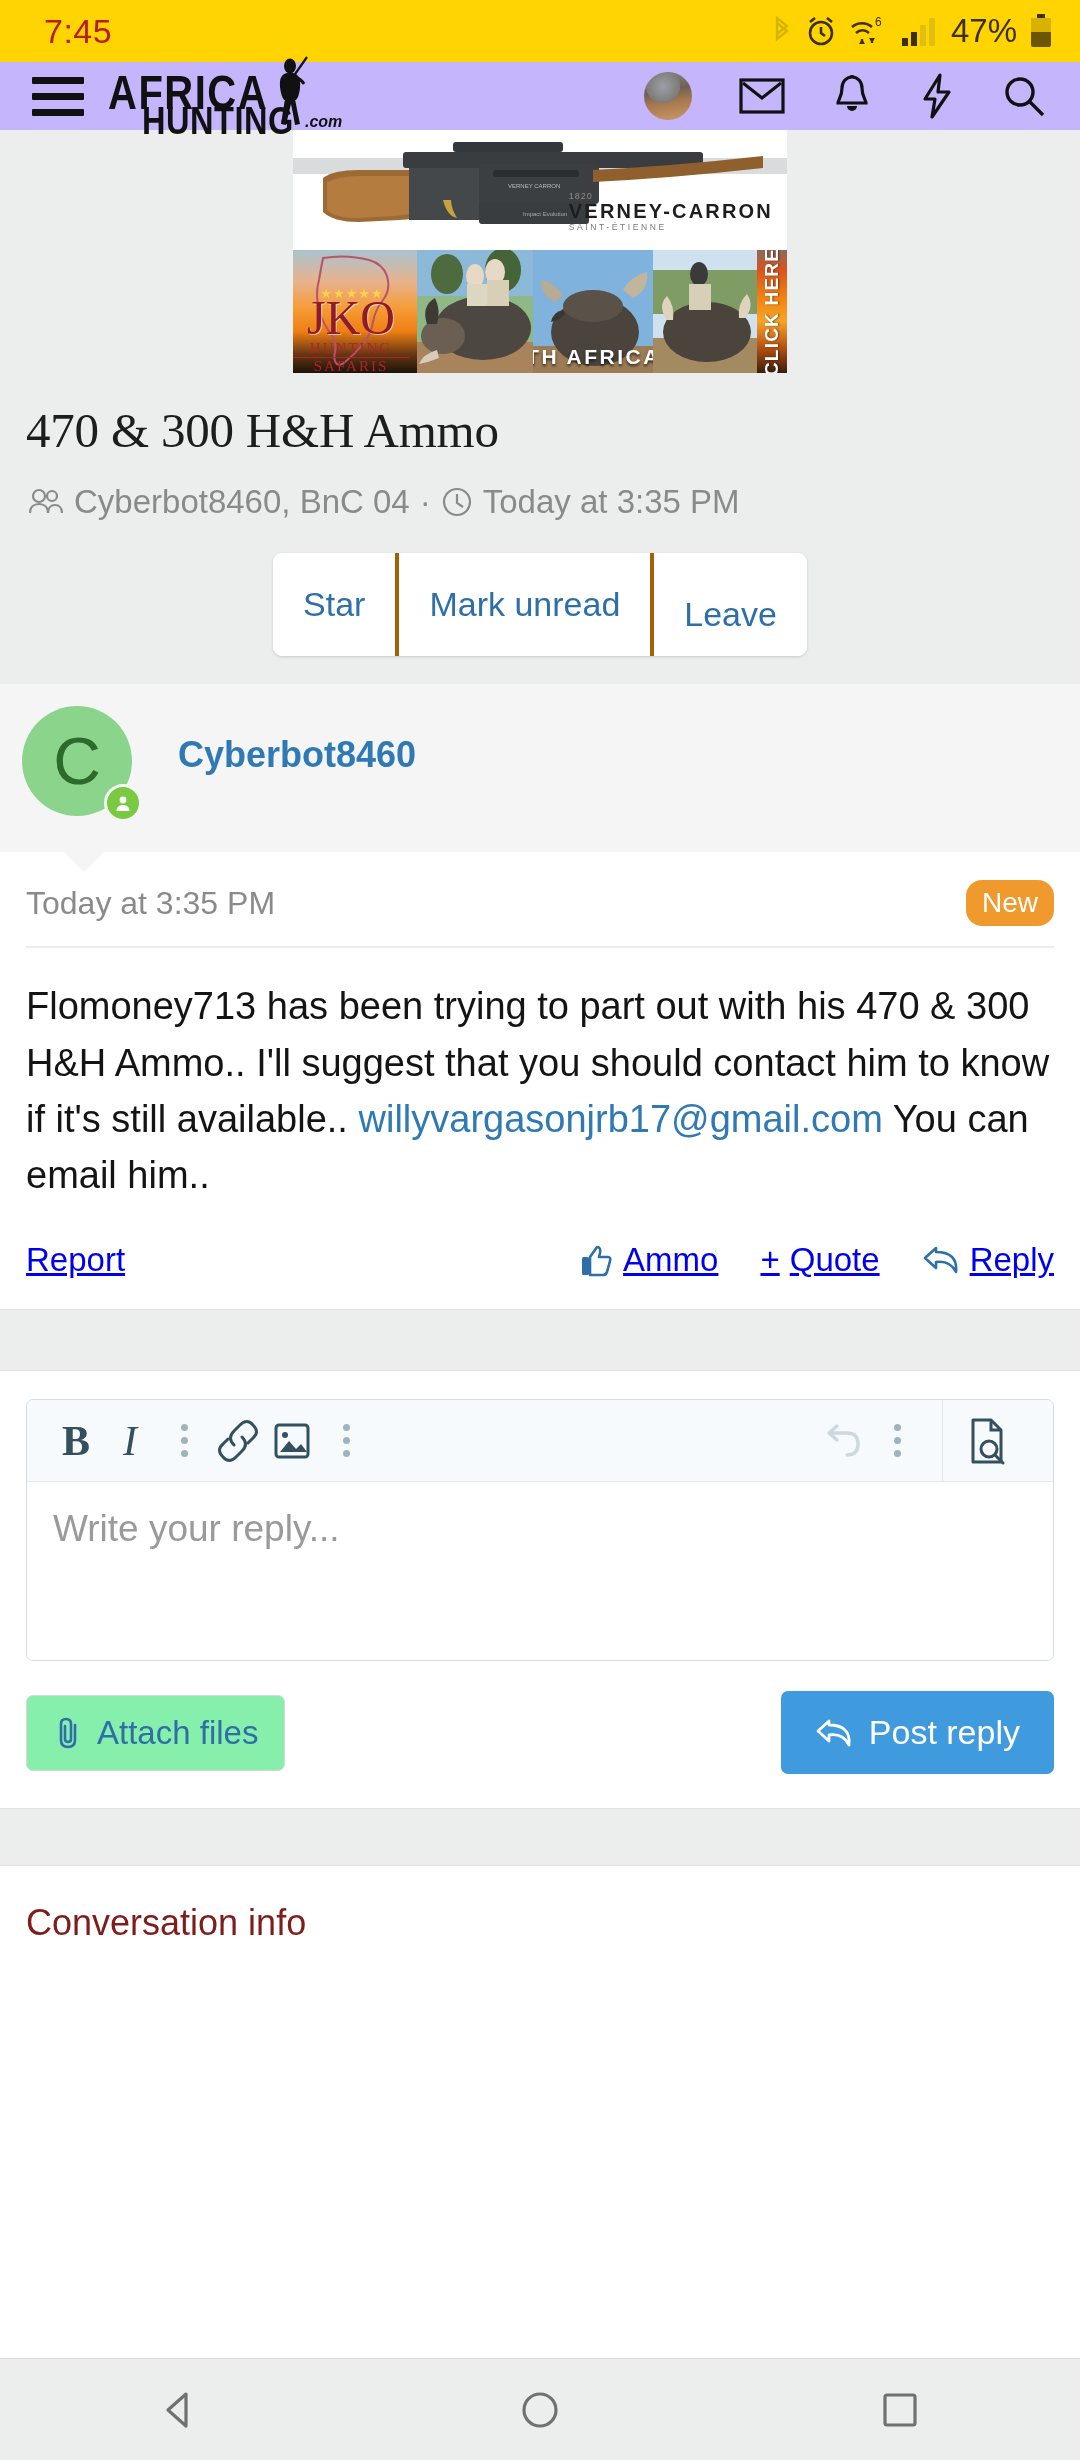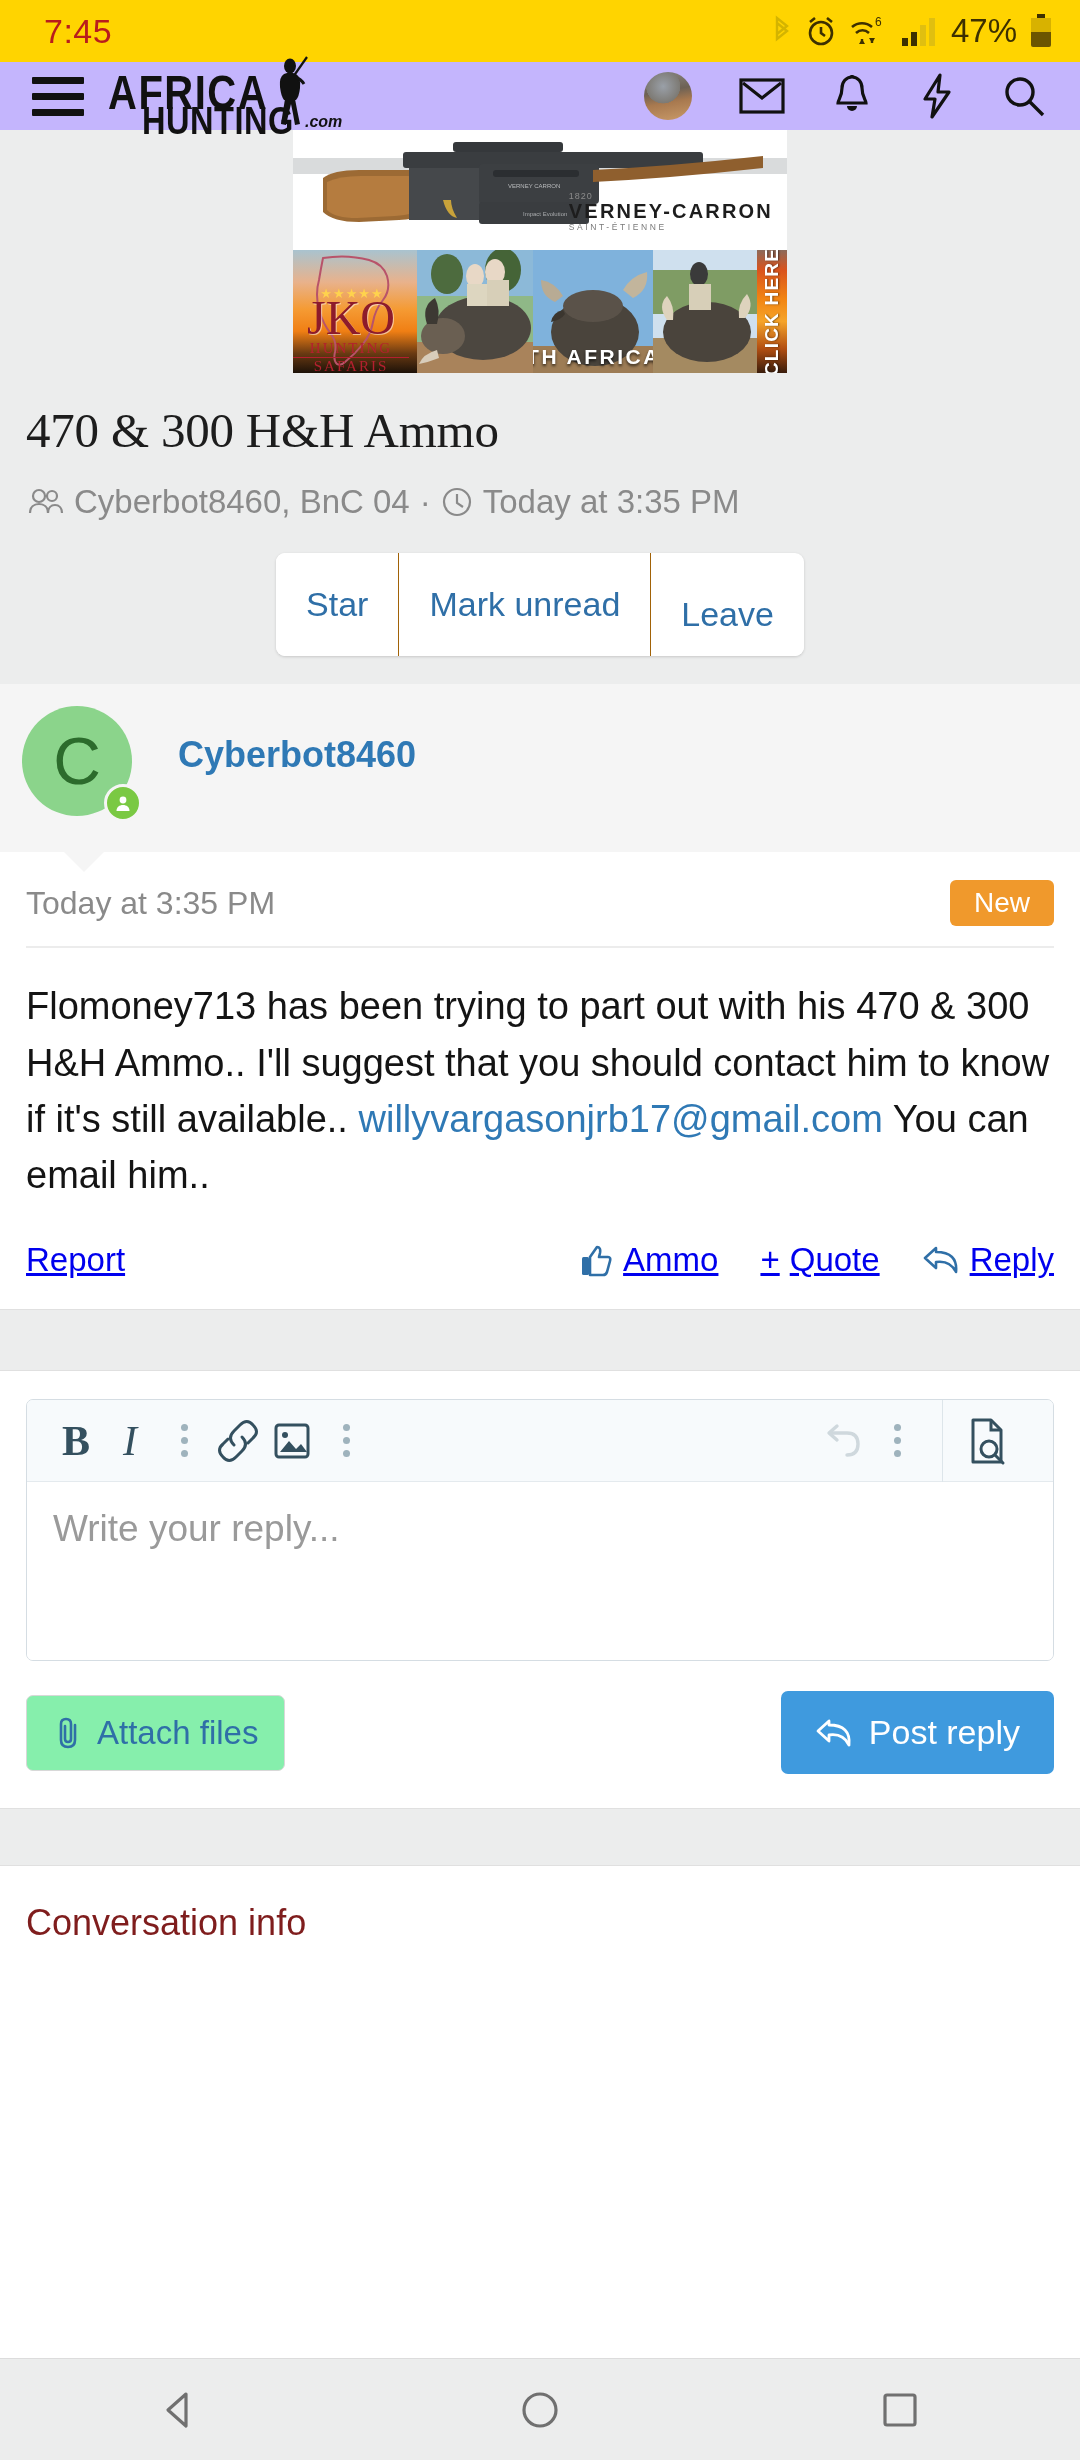--- a/index.html
+++ b/index.html
@@ -108,21 +108,21 @@
   }
 
   
   .thread-head { background:#eceded; padding:30px 26px 0; }
   .thread-title { font-size:49px; color:#1d1d1d; font-weight:normal; line-height:1.15; letter-spacing:-0.2px;font-family:Liberation Serif, serif; }
   .thread-meta { display:flex; align-items:center; gap:10px; margin-top:24px; color:#8a8a8a; font-size:33px; }
   .thread-meta svg { flex:0 0 auto; }
   .thread-actions { display:flex; justify-content:center; margin-top:32px; padding-bottom:28px; }
   .btn-group { display:flex; background:#fff; border-radius:9px; box-shadow:0 1px 3px rgba(0,0,0,.16); overflow:hidden; }
   .btn-group button {
-    background:#fff; border:none; border-right:1px solid #a16207;
+    background:#fff; border:none; border-right:4px solid #a16207;
     color:#2f6fa7; font-size:34px; padding:22px 30px; cursor:pointer;
     font-family:"Liberation Sans", sans-serif;
   }
   .btn-group button:last-child { border-right:none;margin-top:20px; }
 
   
   .post-user { background:#f5f5f5; padding:26px 26px 0; position:relative; height:168px; }
   .avatar-big {
     position:absolute; left:22px; top:22px; width:110px; height:110px; border-radius:50%;
     background:#8bd48b; color:#2c6b2c; font-size:66px;
@@ -133,21 +133,21 @@
     position:absolute; left:104px; top:100px; width:38px; height:38px; border-radius:50%;
     background:#7ac943; border:3px solid #f5f5f5; display:flex; align-items:center; justify-content:center;
   }
   .poster-name { position:absolute; left:178px; top:50px; color:#2f79b5; font-size:36px; font-weight:bold; }
   .caret { position:absolute; left:62px; bottom:-20px; width:0; height:0;
     border-left:22px solid transparent; border-right:22px solid transparent; border-top:22px solid #f5f5f5; }
 
   .post-body { background:#fff; padding:0 26px; }
   .post-stamp { display:flex; align-items:center; justify-content:space-between; padding:28px 0 20px; border-bottom:2px solid #ececec; }
   .post-date { color:#8a8a8a; font-size:32px; }
-  .badge-new { background:#f0992c; color:#fff; font-size:28px; padding:7px 24px; border-radius:6px; }
+  .badge-new { background:#f0992c; color:#fff; font-size:28px; padding:7px 16px; border-radius:16px; }
   .post-text { font-size:38px; line-height:1.48; color:#141414; padding:30px 0 4px; }
   .post-text a { color:#2f79b5; text-decoration:none; }
   .post-actions { display:flex; align-items:flex-start; padding:34px 0 30px; color:#2f6fa7; font-size:33px; }
   .pa-right { margin-left:auto; display:flex; align-items:center; gap:42px; }
   .pa-item { display:flex; align-items:center; gap:10px; }
 
   .gap { height:62px; background:#eceded; border-top:1px solid #e0e0e0; border-bottom:1px solid #e0e0e0; }
 
   
   .editor-wrap { background:#fff; padding:28px 26px 0; }

